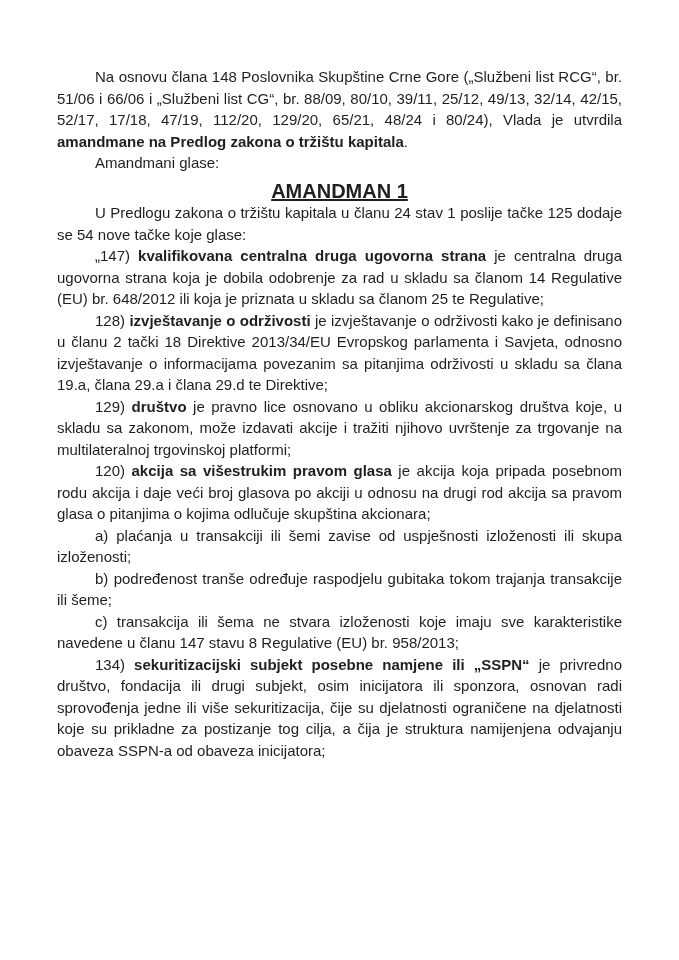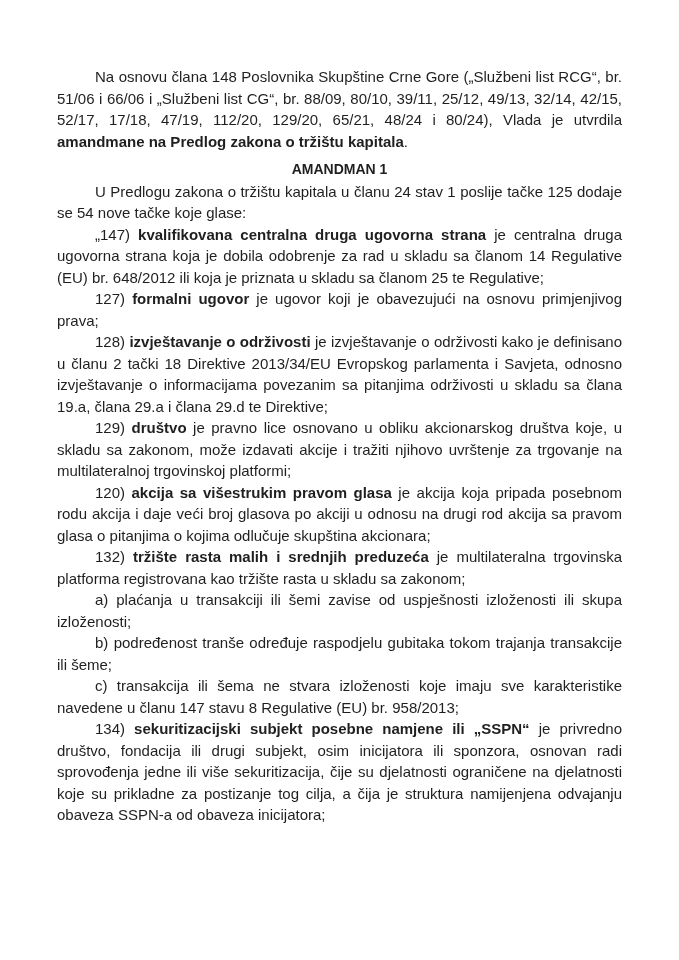--- a/index.html
+++ b/index.html
@@ -22,38 +22,38 @@
   .para {
     margin: 0;
     text-align: justify;
     text-indent: 38px;
   }
   .heading {
     margin: 7px 0 0 0;
     text-align: center;
     text-indent: 0;
     font-weight: bold;
-    font-size: 14px;
+    font-size: 20px;
+    text-decoration: underline;
   }
   .bold {
     font-weight: bold;
   }
 </style>
 </head>
 <body>
 
 <div class="page">
   <div id="doc-content">
       <p class="para"><span>Na osnovu člana 148 Poslovnika Skupštine Crne Gore („Službeni list RCG“, br. 51/06 i 66/06 i „Službeni list CG“, br. 88/09, 80/10, 39/11, 25/12, 49/13, 32/14, 42/15, 52/17, 17/18, 47/19, 112/20, 129/20, 65/21, 48/24 i 80/24), Vlada je utvrdila </span><span class="bold">amandmane na Predlog zakona o tržištu kapitala</span><span>.</span></p>
+      <p class="para"><span>Amandmani glase:</span></p>
       <h3 class="heading"><span class="bold">AMANDMAN 1</span></h3>
       <p class="para"><span>U Predlogu zakona o tržištu kapitala u članu 24 stav 1 poslije tačke 125 dodaje se 54 nove tačke koje glase:</span></p>
       <p class="para"><span>„147) </span><span class="bold">kvalifikovana centralna druga ugovorna strana</span><span> je centralna druga ugovorna strana koja je dobila odobrenje za rad u skladu sa članom 14 Regulative (EU) br. 648/2012 ili koja je priznata u skladu sa članom 25 te Regulative;</span></p>
-      <p class="para"><span>127) </span><span class="bold">formalni ugovor</span><span> je ugovor koji je obavezujući na osnovu primjenjivog prava;</span></p>
       <p class="para"><span>128) </span><span class="bold">izvještavanje o održivosti</span><span> je izvještavanje o održivosti kako je definisano u članu 2 tački 18 Direktive 2013/34/EU Evropskog parlamenta i Savjeta, odnosno izvještavanje o informacijama povezanim sa pitanjima održivosti u skladu sa člana 19.a, člana 29.a i  člana 29.d te Direktive;</span></p>
       <p class="para"><span>129) </span><span class="bold">društvo</span><span> je pravno lice osnovano u obliku akcionarskog društva koje, u skladu sa zakonom, može izdavati akcije i tražiti njihovo uvrštenje za trgovanje na multilateralnoj trgovinskoj platformi;</span></p>
       <p class="para"><span>120) </span><span class="bold">akcija sa višestrukim pravom glasa</span><span> je akcija koja pripada posebnom rodu akcija i daje veći broj glasova po akciji u odnosu na drugi rod akcija sa pravom glasa o pitanjima o kojima odlučuje skupština akcionara;</span></p>
-      <p class="para"><span>132) </span><span class="bold">tržište rasta malih i srednjih preduzeća</span><span> je multilateralna trgovinska platforma registrovana kao tržište rasta u skladu sa zakonom;</span></p>
       <p class="para"><span>a) plaćanja u transakciji ili šemi zavise od uspješnosti izloženosti ili skupa izloženosti;</span></p>
       <p class="para"><span>b) podređenost tranše određuje raspodjelu gubitaka tokom trajanja transakcije ili šeme;</span></p>
       <p class="para"><span>c) transakcija ili šema ne stvara izloženosti koje imaju sve karakteristike navedene u članu 147 stavu 8 Regulative (EU) br. 958/2013;</span></p>
       <p class="para"><span>134) </span><span class="bold">sekuritizacijski subjekt posebne namjene ili „SSPN“</span><span> je privredno društvo, fondacija ili drugi subjekt, osim inicijatora ili sponzora, osnovan radi sprovođenja jedne ili više sekuritizacija, čije su djelatnosti ograničene na djelatnosti koje su prikladne za postizanje tog cilja, a čija je struktura namijenjena odvajanju obaveza SSPN-a od obaveza inicijatora;</span></p>
     </div>
 </div>
 
 </body></html>

